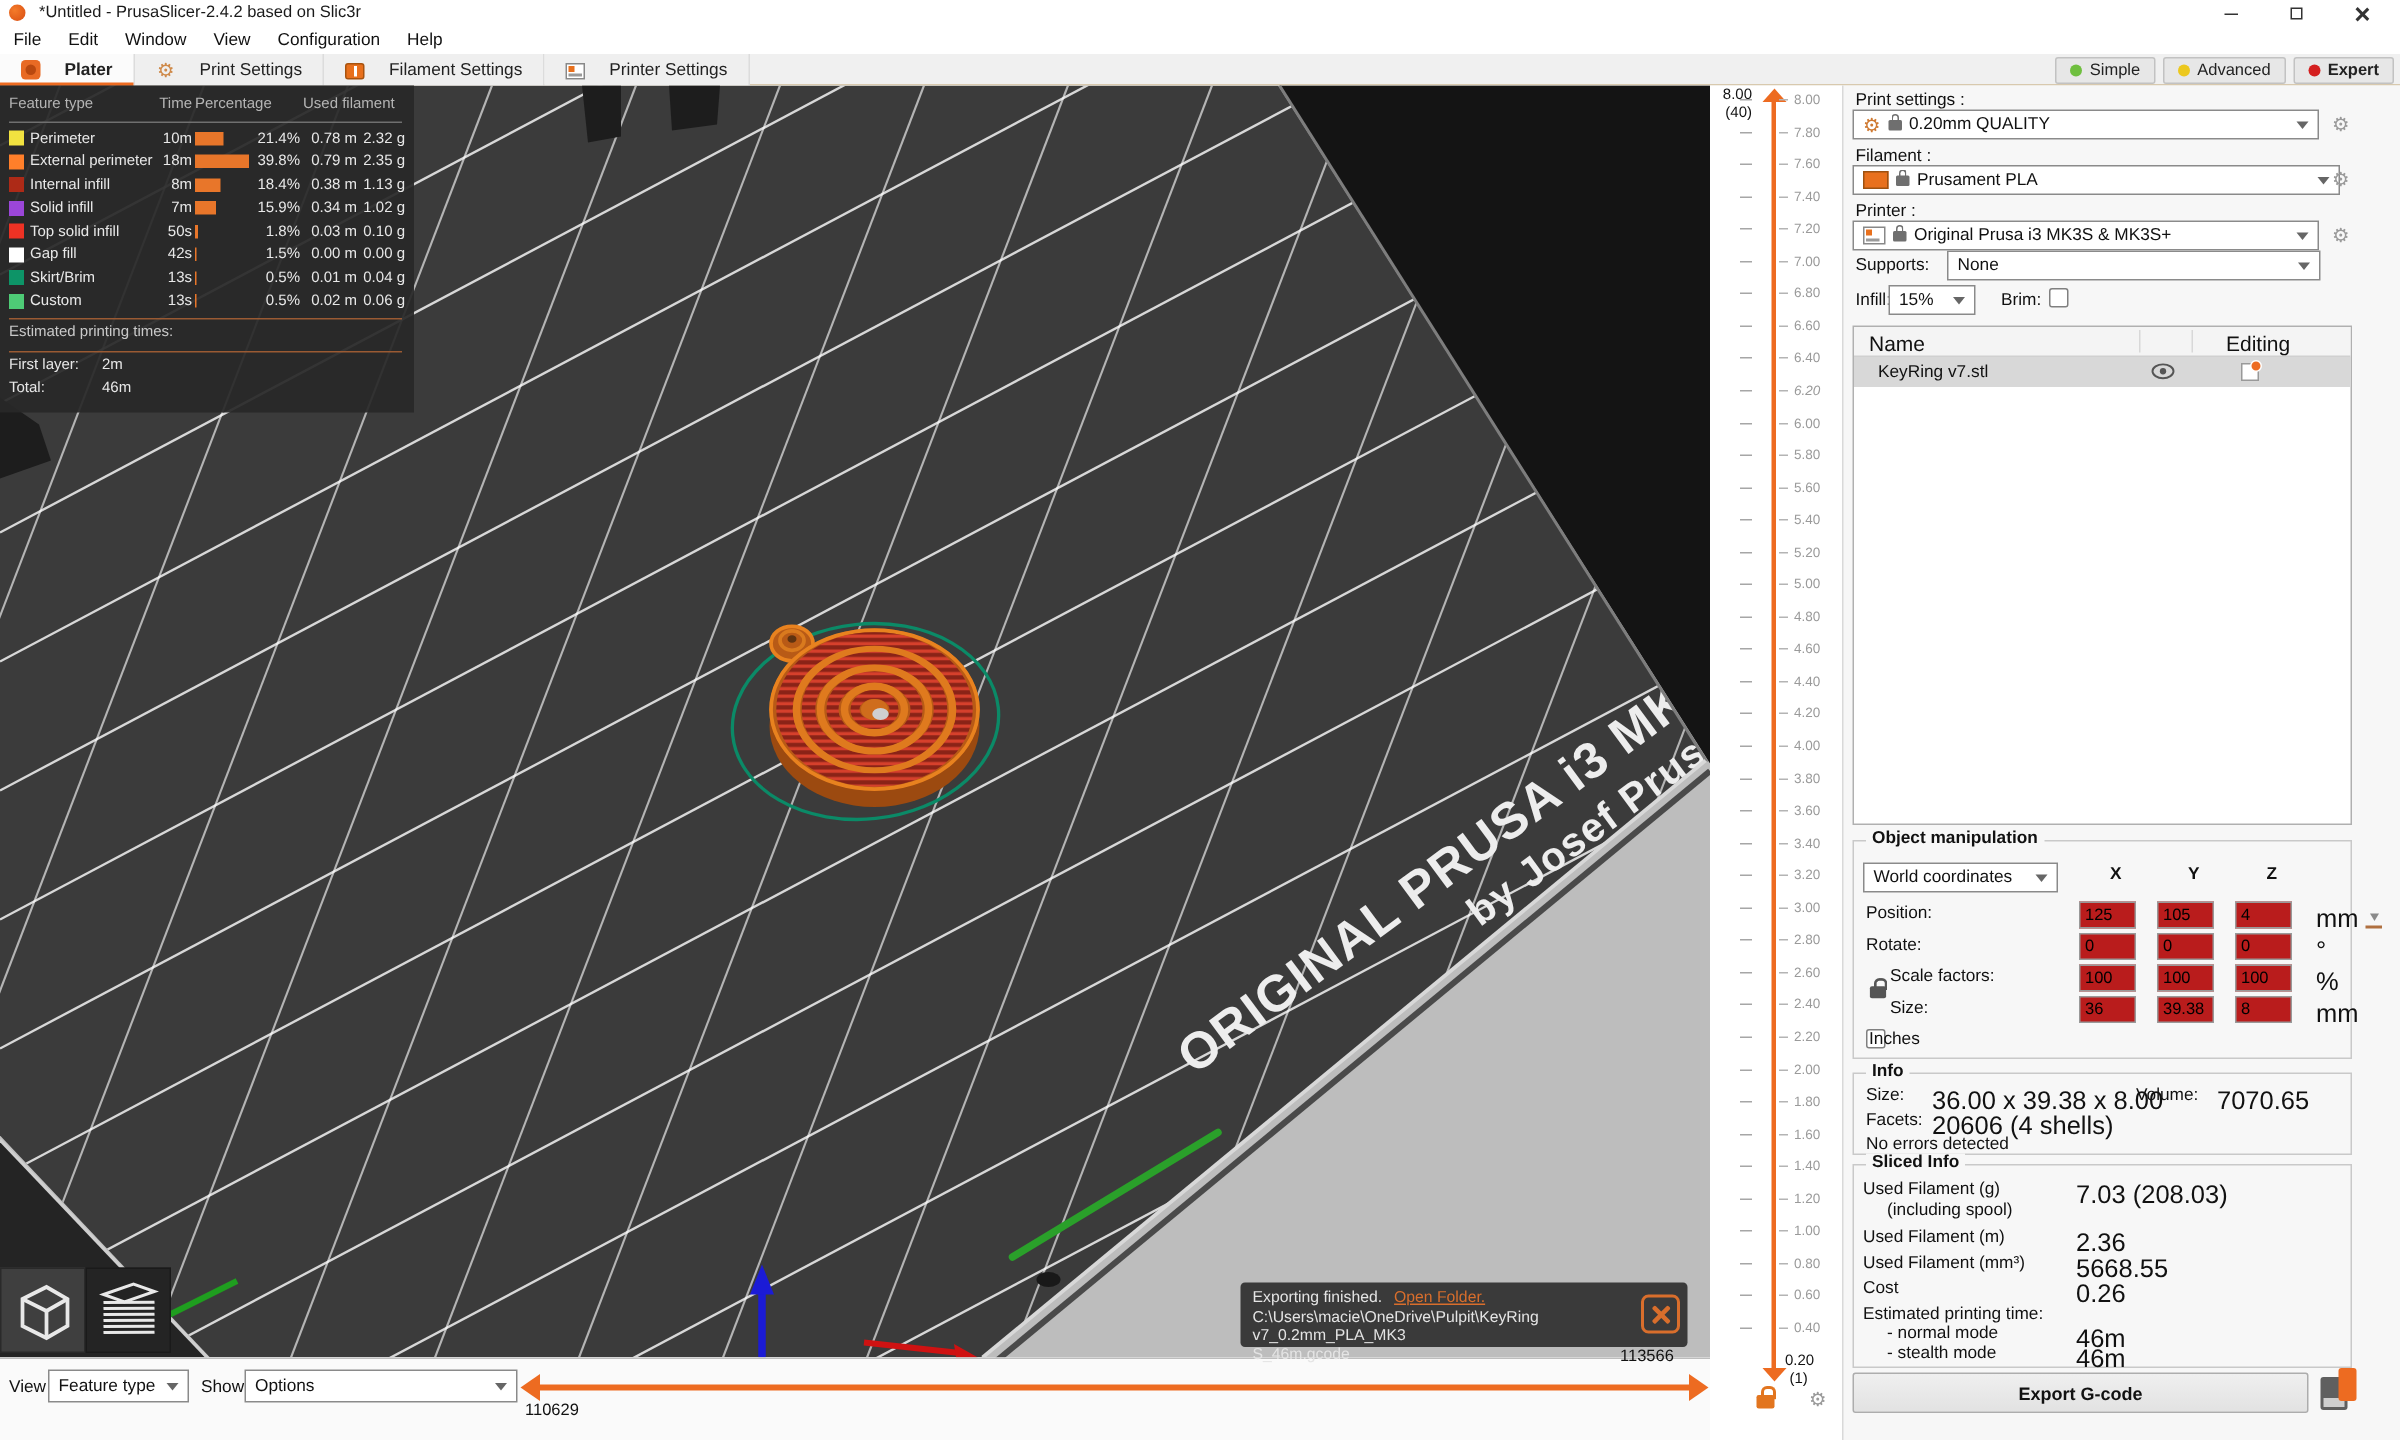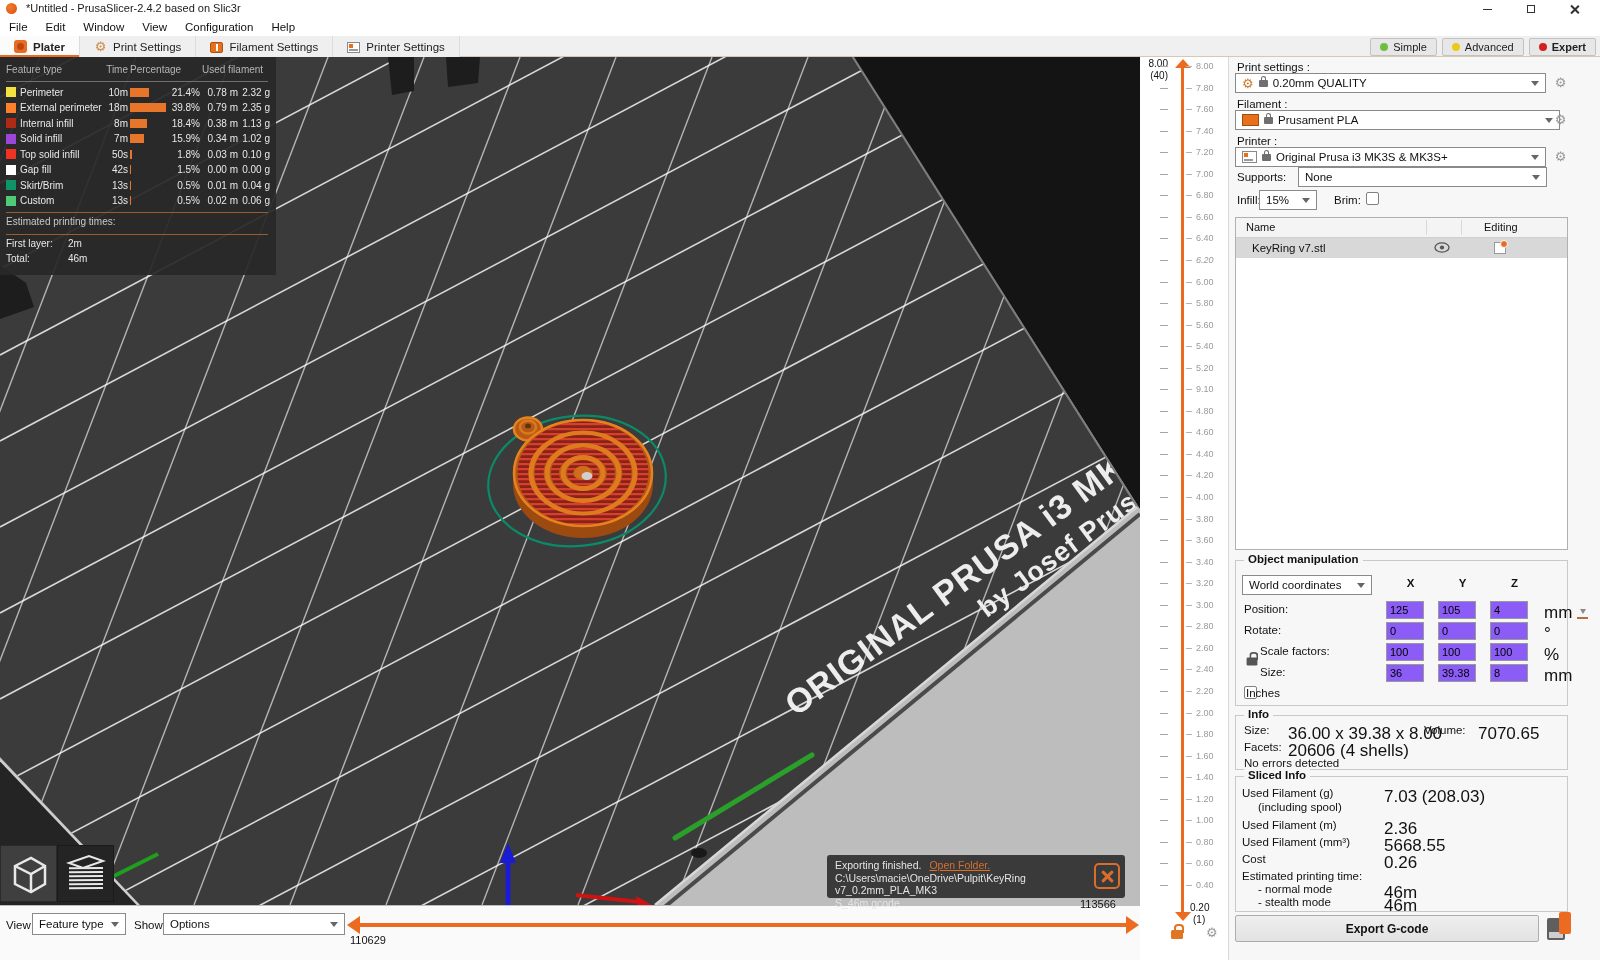--- a/index.html
+++ b/index.html
@@ -17,21 +17,21 @@
   #btn-close span { position:relative; width:10px; height:10px; display:block; }
   #btn-close span:before, #btn-close span:after { content:""; position:absolute; left:4px; top:0;
     width:1.5px; height:11px; background:#333; }
   #btn-close span:before { transform:rotate(45deg); } #btn-close span:after { transform:rotate(-45deg); }
 
   #menubar { position:absolute; left:0; top:18px; width:1600px; height:18px; background:#fff; display:flex; align-items:center; }
   .menu-item { font-size:11.5px; color:#111; padding:0 9px; cursor:default; }
 
   #tabbar { position:absolute; left:0; top:36px; width:1600px; height:21px; background:#f0f0f0;
     border-bottom:1px solid #d8c9ae; display:flex; }
-  .tab { height:21px; display:flex; align-items:center; gap:6px; padding:0 14px; font-size:11.5px;
+  .tab { height:21px; display:flex; align-items:center; gap:16px; padding:0 14px; font-size:11.5px;
     color:#222; background:#efefef; border-right:1px solid #dcdcdc; position:relative; }
   .tab.active { background:#fbfbfb; font-weight:bold; }
   .tab.active:after { content:""; position:absolute; left:0; right:0; bottom:-1px; height:3px; background:#ed6b21; }
   .tab-icon { width:13px; height:13px; display:inline-block; }
   .plater-ic { background:#e86a24; border-radius:3px; position:relative; }
   .plater-ic:after { content:""; position:absolute; left:3px; top:3px; width:7px; height:7px; border-radius:50%; background:#b9480f; }
   .gear-ic { color:#cf8a4a; font-size:13px; line-height:13px; text-align:center; }
   .filament-ic { background:#e8701d; border:1px solid #a8530f; border-radius:2px; position:relative; height:11px; margin-top:1px; }
   .filament-ic:after { content:""; position:absolute; left:5px; top:1px; width:2px; height:7px; background:#fff; }
   .printer-ic { background:#fff; border:1px solid #888; height:11px; margin-top:1px; position:relative; }
@@ -124,32 +124,32 @@
     border:1.5px solid #6f6f6f; border-bottom:none; border-radius:3px 3px 0 0; }
   .ico-gear-orange { color:#cf7a32; font-size:13px; line-height:13px; flex:none; }
   .ico-filament-sw { width:17px; height:12px; background:#e8701d; border:1px solid #9d5110; flex:none; }
   .ico-printer-sm { width:15px; height:12px; background:#fff; border:1px solid #888; position:relative; flex:none; }
   .ico-printer-sm:after { content:""; position:absolute; left:1px; top:1px; width:4px; height:4px; background:#e8701d; }
   .ico-printer-sm:before { content:""; position:absolute; left:1px; bottom:1px; width:9px; height:2px; background:#9a9a9a; }
   .gearbtn { position:absolute; width:17px; height:17px; display:flex; align-items:center; justify-content:center; }
   .checkbox { position:absolute; width:13px; height:13px; background:#fff; border:1px solid #808080; border-radius:2px; }
 
   #objlist { position:absolute; left:6px; top:160px; width:333px; height:333px; background:#fff; border:1px solid #b0b0b0; }
-  #objlist-head { height:20px; background:#f4f4f4; border-bottom:1px solid #d0d0d0; position:relative; font-size:11px; }
+  #objlist-head { height:20px; background:#f4f4f4; border-bottom:1px solid #d0d0d0; position:relative; font-size:14px; }
   #objlist-head .colsep { position:absolute; top:2px; bottom:2px; width:1px; background:#d8d8d8; }
   #obj-row { position:absolute; left:0; top:20px; width:100%; height:20px; background:#d8d8d8;
     display:flex; align-items:center; }
   .editmark { width:12px; height:12px; border:1px solid #999; background:#fff; position:relative; }
   .editmark:after { content:""; position:absolute; right:-3px; top:-3px; width:6px; height:6px;
     border-radius:50%; background:#ed6b21; border:1px solid #fff; }
 
   .groupbox { position:absolute; border:1px solid #c9c9c9; }
   .groupbox > .gb-title { position:absolute; top:-8px; left:8px; background:#f7f7f7; padding:0 4px;
     font-weight:bold; font-size:11.5px; }
-  .om-input { position:absolute; width:38px; height:18px; border:1px solid #999; background:#8b5cf6;
+  .om-input { position:absolute; width:38px; height:18px; border:1px solid #999; background:#b91c1c;
     font-size:11px; padding:0 3px; font-family:"Liberation Sans",sans-serif; }
   .om-head { position:absolute; width:49px; text-align:center; font-weight:bold; font-size:11.5px; }
   .om-lock { position:absolute; left:10px; top:96px; transform:scale(0.9); }
   .om-lock .lockicon { background:#555; } .om-lock .lockicon:before { border-color:#555; }
   .drop-ic { display:inline-block; width:11px; height:10px; position:relative; margin-left:5px; vertical-align:-1px; }
   .drop-ic:before { content:""; position:absolute; left:0; bottom:0; width:11px; height:2px; background:#b07040; }
   .drop-ic:after { content:""; position:absolute; left:2.5px; top:0; width:0; height:0;
     border-left:3px solid transparent; border-right:3px solid transparent; border-top:5px solid #8a8a8a; }
 
   .kv-label { position:absolute; font-size:11.5px; color:#111; white-space:nowrap; }
@@ -526,21 +526,21 @@
       <div class="tick-rd" style="top: 267.6px;"></div>
       <div class="tick-lb" style="top: 262.6px;">5.60</div>
       <div class="tick-ld" style="top: 289.15px;"></div>
       <div class="tick-rd" style="top: 289.15px;"></div>
       <div class="tick-lb" style="top: 284.15px;">5.40</div>
       <div class="tick-ld" style="top: 310.7px;"></div>
       <div class="tick-rd" style="top: 310.7px;"></div>
       <div class="tick-lb" style="top: 305.7px;">5.20</div>
       <div class="tick-ld" style="top: 332.25px;"></div>
       <div class="tick-rd" style="top: 332.25px;"></div>
-      <div class="tick-lb" style="top: 327.25px;">9.10</div>
+      <div class="tick-lb" style="top: 327.25px;">5.00</div>
       <div class="tick-ld" style="top: 353.8px;"></div>
       <div class="tick-rd" style="top: 353.8px;"></div>
       <div class="tick-lb" style="top: 348.8px;">4.80</div>
       <div class="tick-ld" style="top: 375.35px;"></div>
       <div class="tick-rd" style="top: 375.35px;"></div>
       <div class="tick-lb" style="top: 370.35px;">4.60</div>
       <div class="tick-ld" style="top: 396.9px;"></div>
       <div class="tick-rd" style="top: 396.9px;"></div>
       <div class="tick-lb" style="top: 391.9px;">4.40</div>
       <div class="tick-ld" style="top: 418.45px;"></div>

